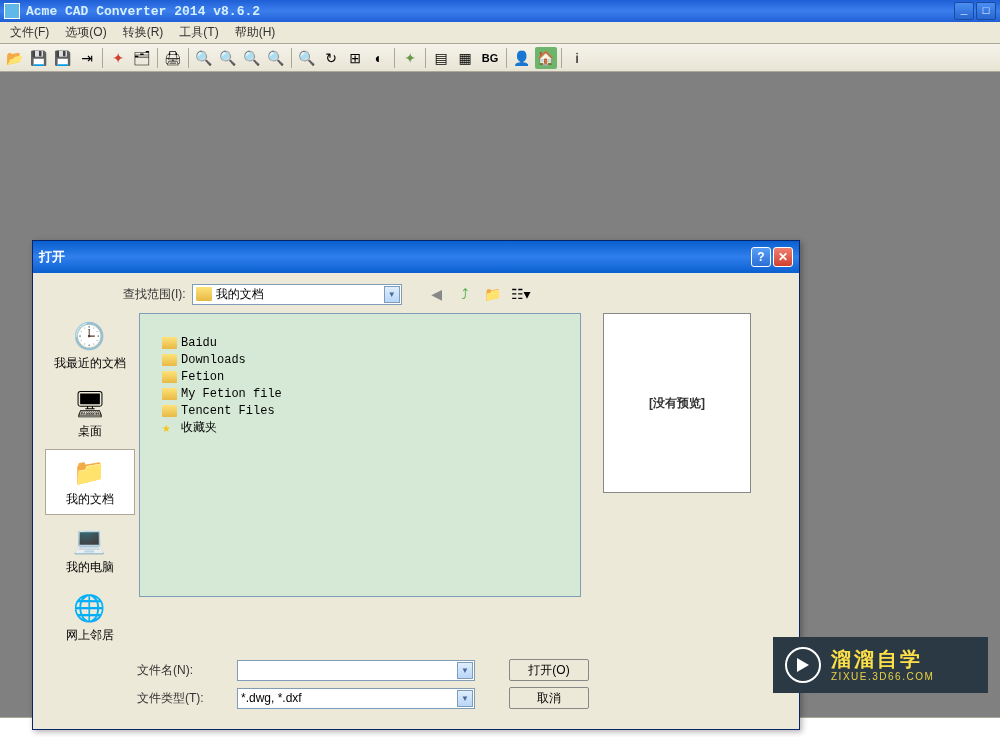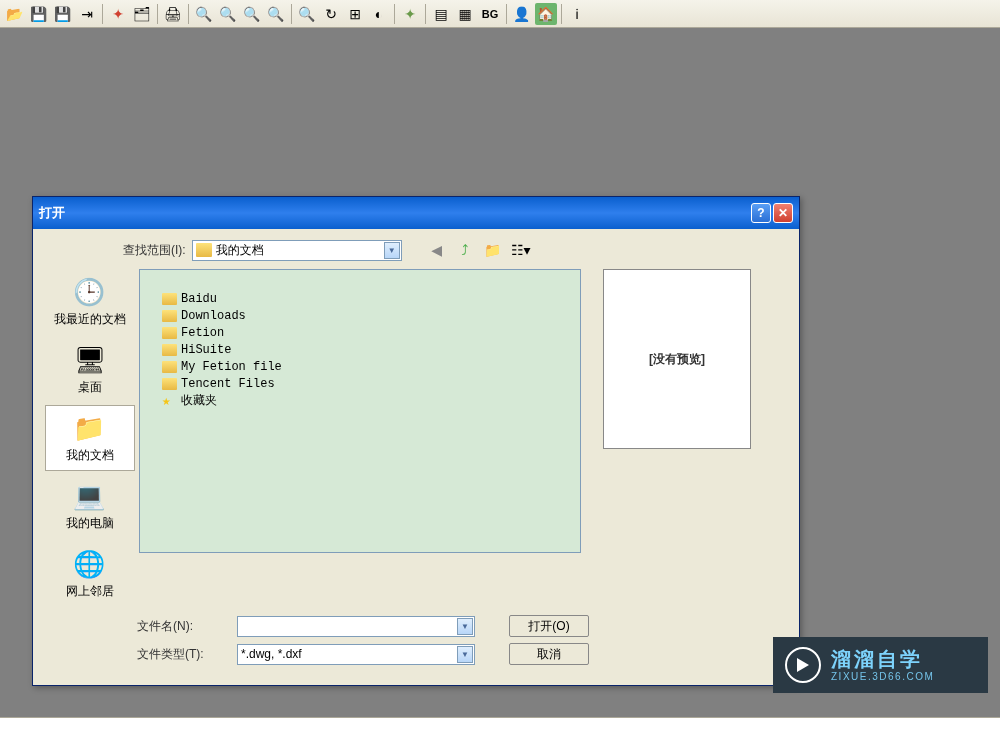--- a/index.html
+++ b/index.html
@@ -288,21 +288,21 @@
   align-items: center;
   justify-content: center;
 }
 .watermark {
   position: absolute;
   right: 12px;
   bottom: 24px;
   width: 215px;
   height: 56px;
   background: #2a3944;
-  color: #7dd3fc;
+  color: #fde047;
   display: flex;
   align-items: center;
   gap: 10px;
   padding: 0 12px;
 }
 .wm-icon {
   width: 36px; height: 36px;
   border: 2px solid white;
   border-radius: 50%;
   display: flex;
@@ -310,21 +310,36 @@
   justify-content: center;
 }
 .wm-text { display: flex; flex-direction: column; line-height: 1.2; }
 .wm-cn { font-size: 20px; font-weight: bold; letter-spacing: 3px; }
 .wm-en { font-size: 10px; letter-spacing: 1.5px; opacity: 0.9; }
 </style>
 </head>
 <body>
 
 <div class="main-window">
-
+  <div class="titlebar">
+    <div class="titlebar-icon"></div>
+    <span>Acme CAD Converter 2014 v8.6.2</span>
+    <div class="titlebar-buttons">
+      <div class="titlebar-btn">_</div>
+      <div class="titlebar-btn">□</div>
+    </div>
+  </div>
+
+  <div class="menubar">
+    <div class="menu-item">文件(F)</div>
+    <div class="menu-item">选项(O)</div>
+    <div class="menu-item">转换(R)</div>
+    <div class="menu-item">工具(T)</div>
+    <div class="menu-item">帮助(H)</div>
+  </div>
 
   <div class="toolbar">
     <div class="toolbar-btn">📂</div>
     <div class="toolbar-btn">💾</div>
     <div class="toolbar-btn">💾</div>
     <div class="toolbar-btn">⇥</div>
     <div class="toolbar-sep"></div>
     <div class="toolbar-btn" style="color:#d04030">✦</div>
     <div class="toolbar-btn">🗂</div>
     <div class="toolbar-sep"></div>
@@ -407,24 +422,20 @@
                 <div class="folder-icon"></div>
                 <span>Baidu</span>
               </div>
             <div class="file-item">
                 <div class="folder-icon"></div>
                 <span>Downloads</span>
               </div>
             <div class="file-item">
                 <div class="folder-icon"></div>
                 <span>Fetion</span>
-              </div>
-            <div class="file-item">
-                <div class="folder-icon"></div>
-                <span>HiSuite</span>
               </div>
             <div class="file-item">
                 <div class="folder-icon"></div>
                 <span>My Fetion file</span>
               </div>
             <div class="file-item">
                 <div class="folder-icon"></div>
                 <span>Tencent Files</span>
               </div>
             <div class="file-item">

